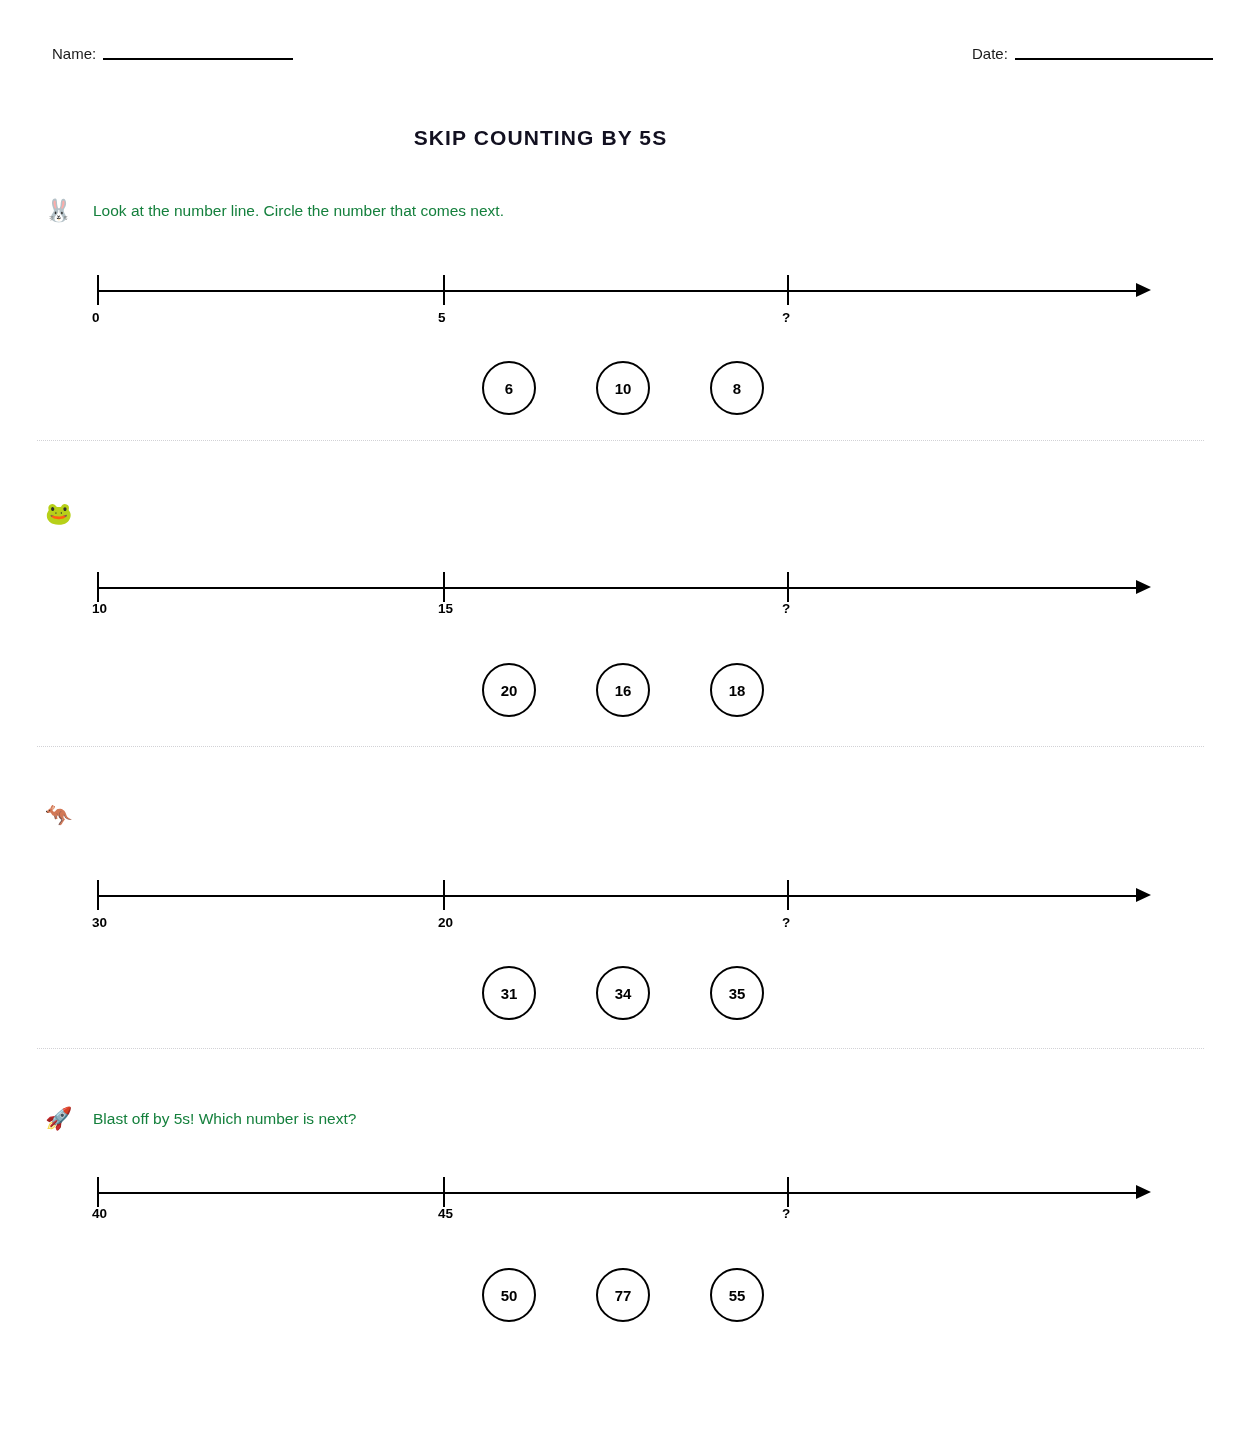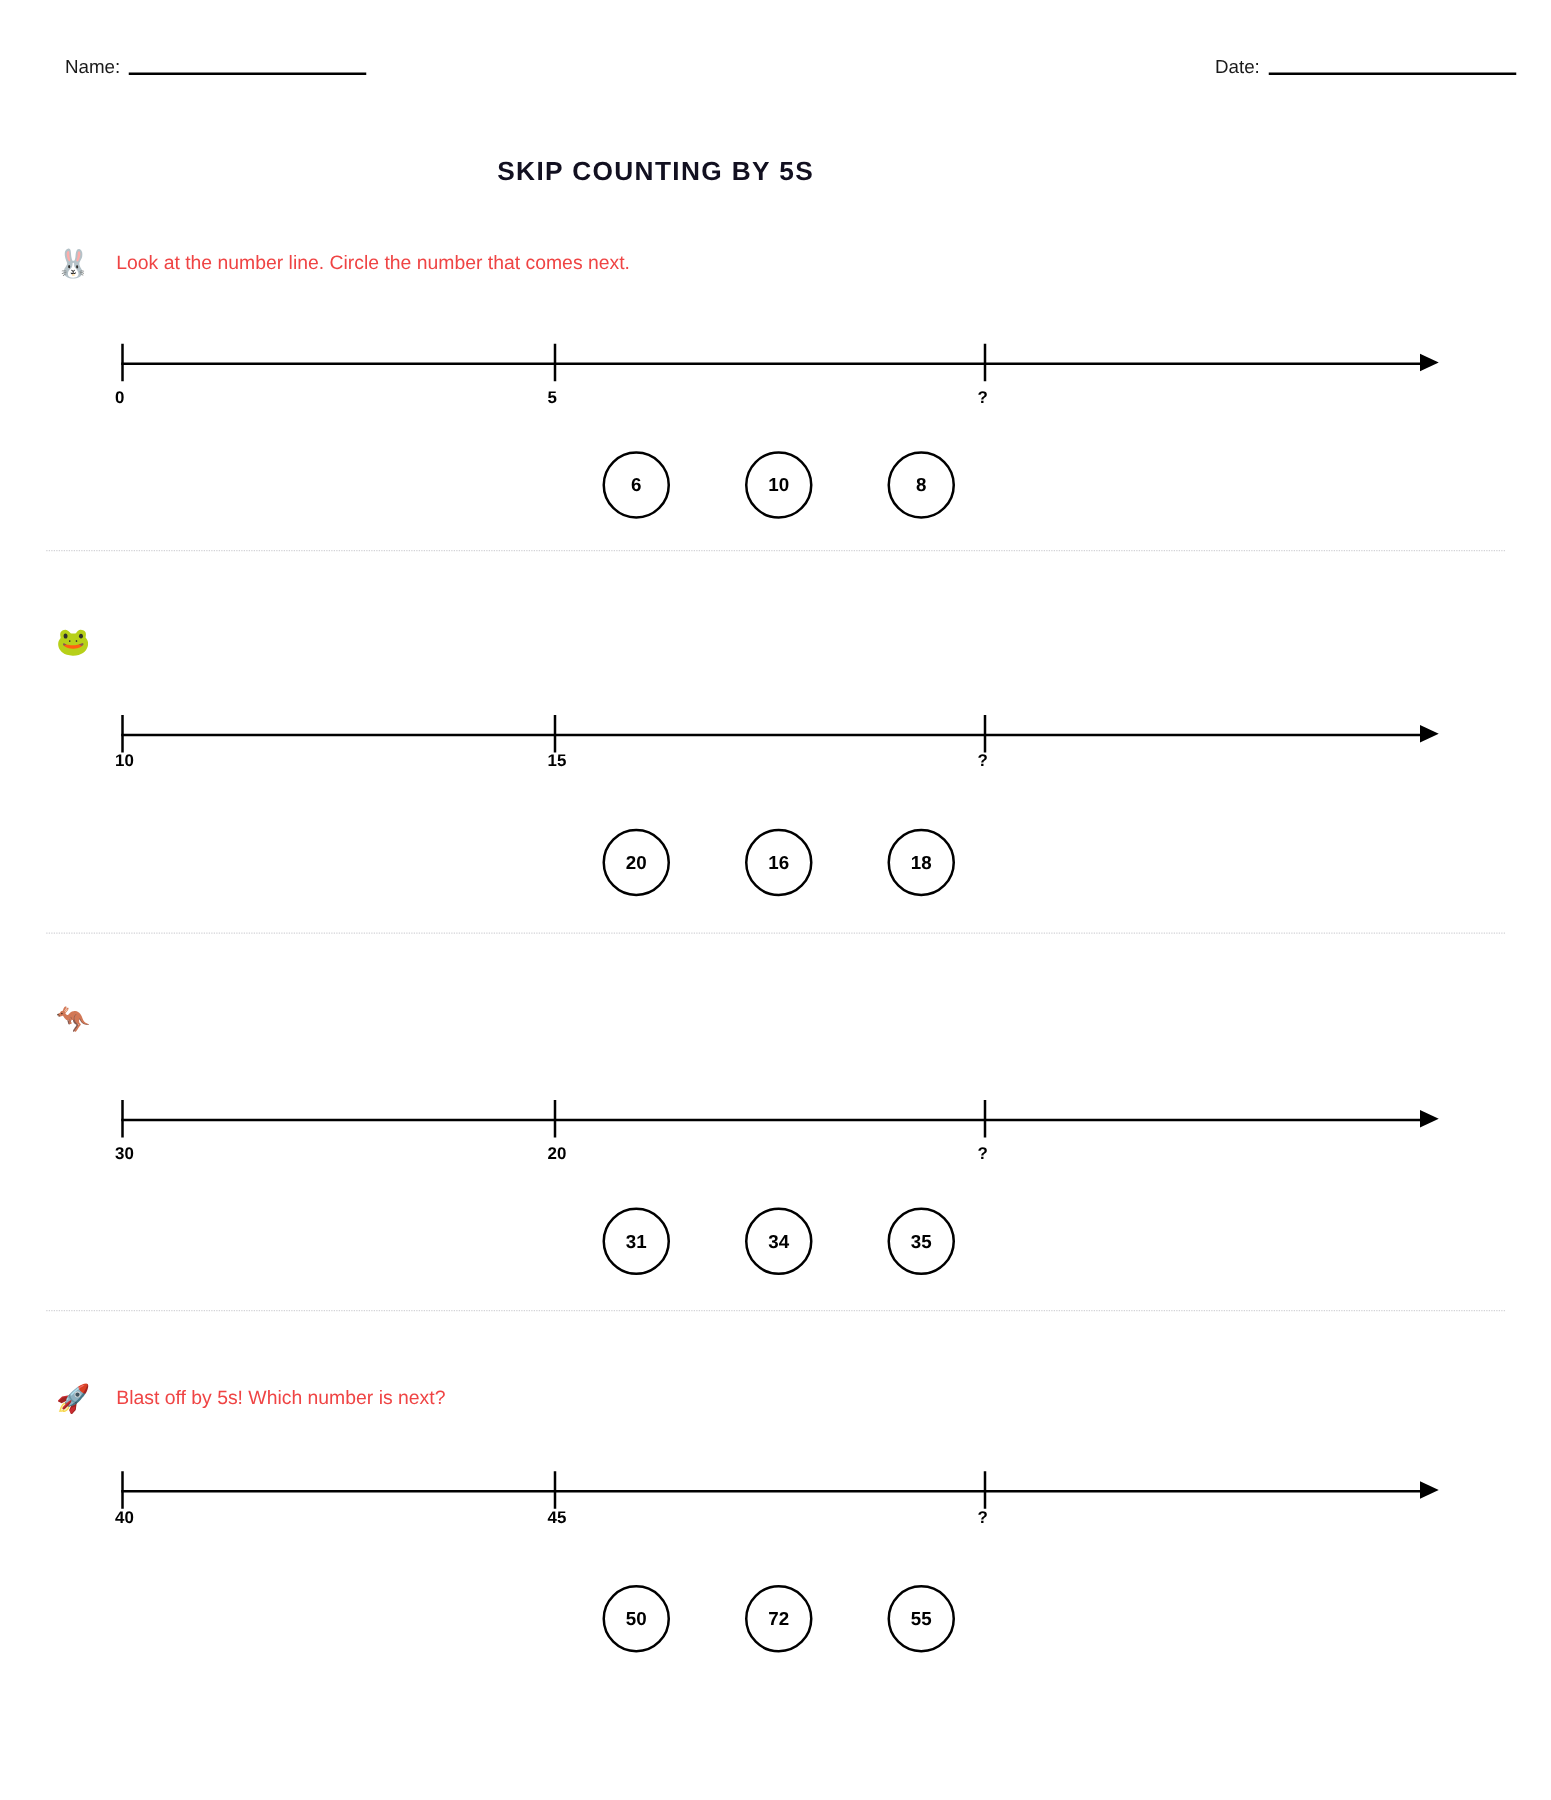--- a/index.html
+++ b/index.html
@@ -54,21 +54,21 @@
     margin-left: 7px;
     margin-bottom: 4px;
   }
   .rule-name { width: 190px; }
   .rule-date { width: 198px; }
 
   
   .worksheet-title {
     position: absolute;
     top: 126px;
-    left: 0;
+    left: 16px;
     width: 1049px;
     text-align: center;
     font-size: 21px;
     font-weight: bold;
     letter-spacing: 1.1px;
     color: #121020;
   }
 
   
   .problem {
@@ -86,21 +86,21 @@
   }
   .prompt-emoji {
     font-size: 22px;
     line-height: 26px;
     width: 30px;
     text-align: left;
   }
   .prompt-text {
     font-size: 15.5px;
     line-height: 26px;
-    color: #ef4444;
+    color: #15803d;
     margin-left: 18px;
     white-space: nowrap;
   }
 
   
   .numberline {
     position: absolute;
     left: 0;
     top: 0;
     width: 1241px;
@@ -261,21 +261,21 @@
         <div class="nl-arrow"></div>
         <div class="nl-tick" style="left: 97px;"></div>
         <div class="nl-label" style="left: 92px; top: 38px;">40</div>
         <div class="nl-tick" style="left: 443px;"></div>
         <div class="nl-label" style="left: 438px; top: 38px;">45</div>
         <div class="nl-tick" style="left: 787px;"></div>
         <div class="nl-label" style="left: 782px; top: 38px;">?</div>
       </div>
       <div class="choices" style="top: 162px;">
         <div class="choice" style="left: 482px;">50</div>
-        <div class="choice" style="left: 596px;">72</div>
+        <div class="choice" style="left: 596px;">77</div>
         <div class="choice" style="left: 710px;">55</div>
       </div>
     </div>
   </div>
 
 <div id="dividers-root">
     <div class="divider" style="top: 440px;"></div>
     <div class="divider" style="top: 746px;"></div>
     <div class="divider" style="top: 1048px;"></div>
   </div>

